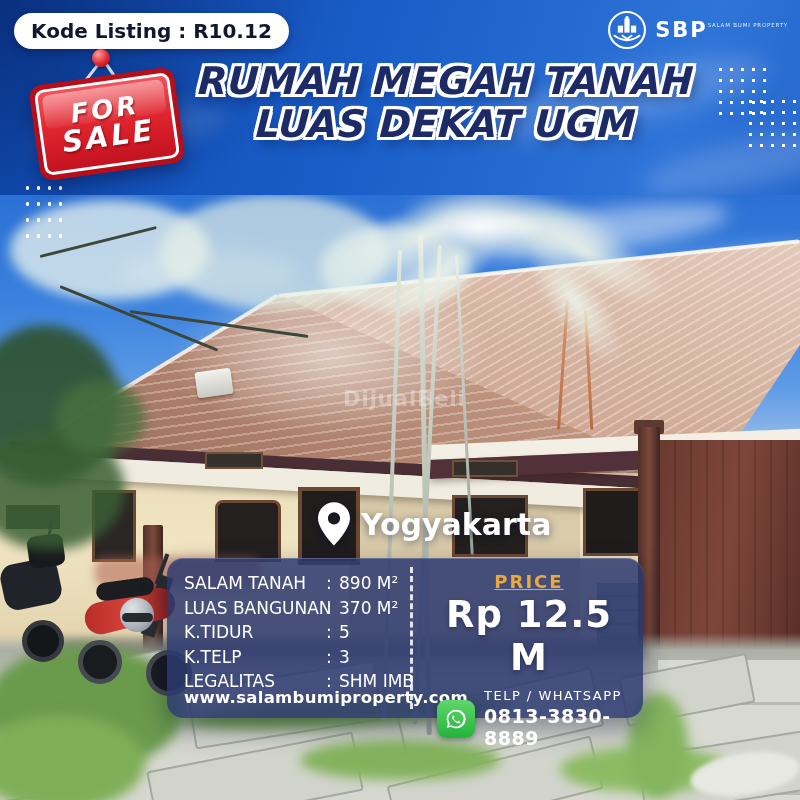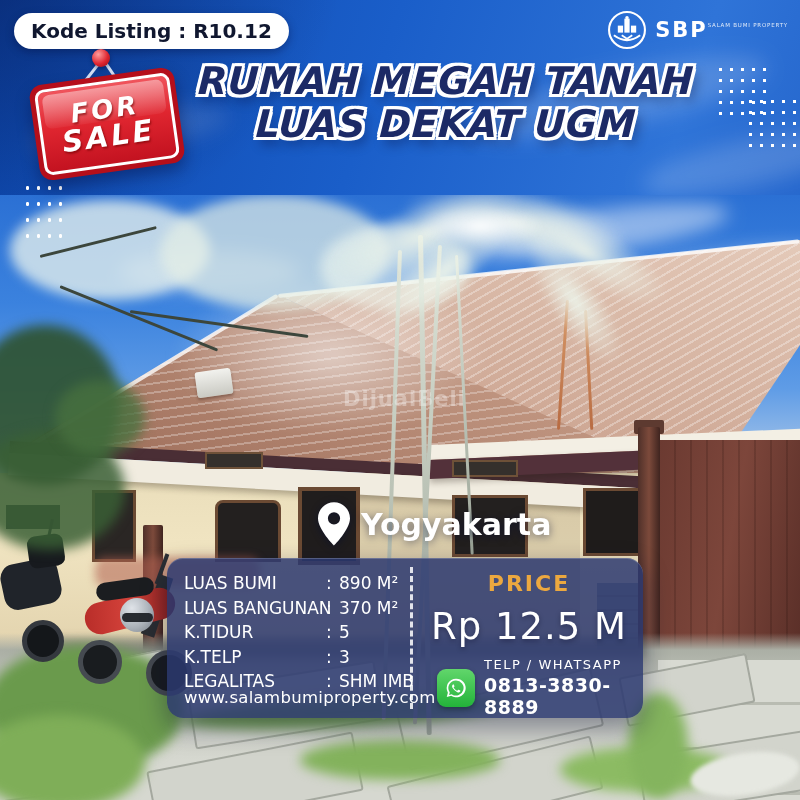--- a/index.html
+++ b/index.html
@@ -105,25 +105,25 @@
   .watermark{position:absolute;left:343px;top:192px;font-size:21px;font-weight:700;color:rgba(255,255,255,.32);letter-spacing:1px;}
   
   .loc{position:absolute;left:318px;top:502px;display:flex;align-items:center;gap:11px;z-index:30;}
   .loc-text{font-size:30px;font-weight:800;color:#fff;text-shadow:0 2px 8px rgba(0,10,50,.5);}
   
   .panel{position:absolute;left:167px;top:558px;width:476px;height:160px;border-radius:16px;z-index:30;
     background:rgba(44,56,112,.85);box-shadow:0 10px 26px rgba(8,12,50,.4),inset 0 1px 0 rgba(255,255,255,.2);}
   .specs{position:absolute;left:17px;top:13px;width:225px;}
   .spec-row{display:grid;grid-template-columns:142px 13px auto;font-size:17px;color:#fff;
     line-height:24.5px;font-weight:500;white-space:nowrap;}
-  .website{position:absolute;left:17px;bottom:11px;font-size:16.5px;color:#fff;font-weight:400;letter-spacing:.3px;}
+  .website{position:absolute;left:17px;bottom:11px;font-size:16.5px;color:#fff;font-weight:700;letter-spacing:.3px;}
   .divider{position:absolute;left:243px;top:9px;bottom:9px;width:0;border-left:3px dashed rgba(255,255,255,.85);}
   .price-col{position:absolute;left:256px;right:8px;top:8px;text-align:center;}
-  .price-label{font-size:22px;font-weight:800;letter-spacing:2px;color:#ECA83F;margin-top:5px;}
-  .price-value{font-size:37px;font-weight:400;color:#fff;letter-spacing:1px;margin-top:9px;
+  .price-label{font-size:18px;font-weight:800;letter-spacing:2px;color:#ECA83F;margin-top:5px;text-decoration:underline;}
+  .price-value{font-size:37px;font-weight:700;color:#fff;letter-spacing:1px;margin-top:1px;
     text-shadow:0 2px 5px rgba(0,0,30,.35);text-align:center;}
   .contact{display:flex;align-items:center;gap:9px;margin-top:9px;margin-left:14px;text-align:left;}
   .wa-icon{width:38px;height:38px;border-radius:9px;flex:0 0 38px;
     background:linear-gradient(180deg,#61d66b,#23b33a);display:flex;align-items:center;justify-content:center;
     box-shadow:0 2px 5px rgba(0,20,10,.35);}
   .contact-label{font-size:13px;color:#fff;letter-spacing:1.5px;font-weight:400;}
   .contact-phone{font-size:19px;color:#fff;font-weight:800;letter-spacing:.5px;margin-top:2px;}
 </style>
 </head>
 <body>
@@ -285,21 +285,21 @@
       <svg width="32" height="44" viewBox="0 0 34 46">
         <path fill="#fff" d="M17 0C7.6 0 0 7.6 0 17c0 12 17 29 17 29s17-17 17-29C34 7.6 26.4 0 17 0zm0 23.5a6.5 6.5 0 1 1 0-13 6.5 6.5 0 0 1 0 13z"></path>
       </svg>
     </span>
     <span class="loc-text">Yogyakarta</span>
   </div>
 
   <div class="panel">
     <div class="specs">
       <div class="spec-row">
-        <span>LUAS BUMI</span>
+        <span>SALAM TANAH</span>
           <span>:</span>
           <span>890 M²</span>
       </div>
       <div class="spec-row">
         <span>LUAS BANGUNAN</span>
           <span>:</span>
           <span>370 M²</span>
       </div>
       <div class="spec-row">
         <span>K.TIDUR</span>

